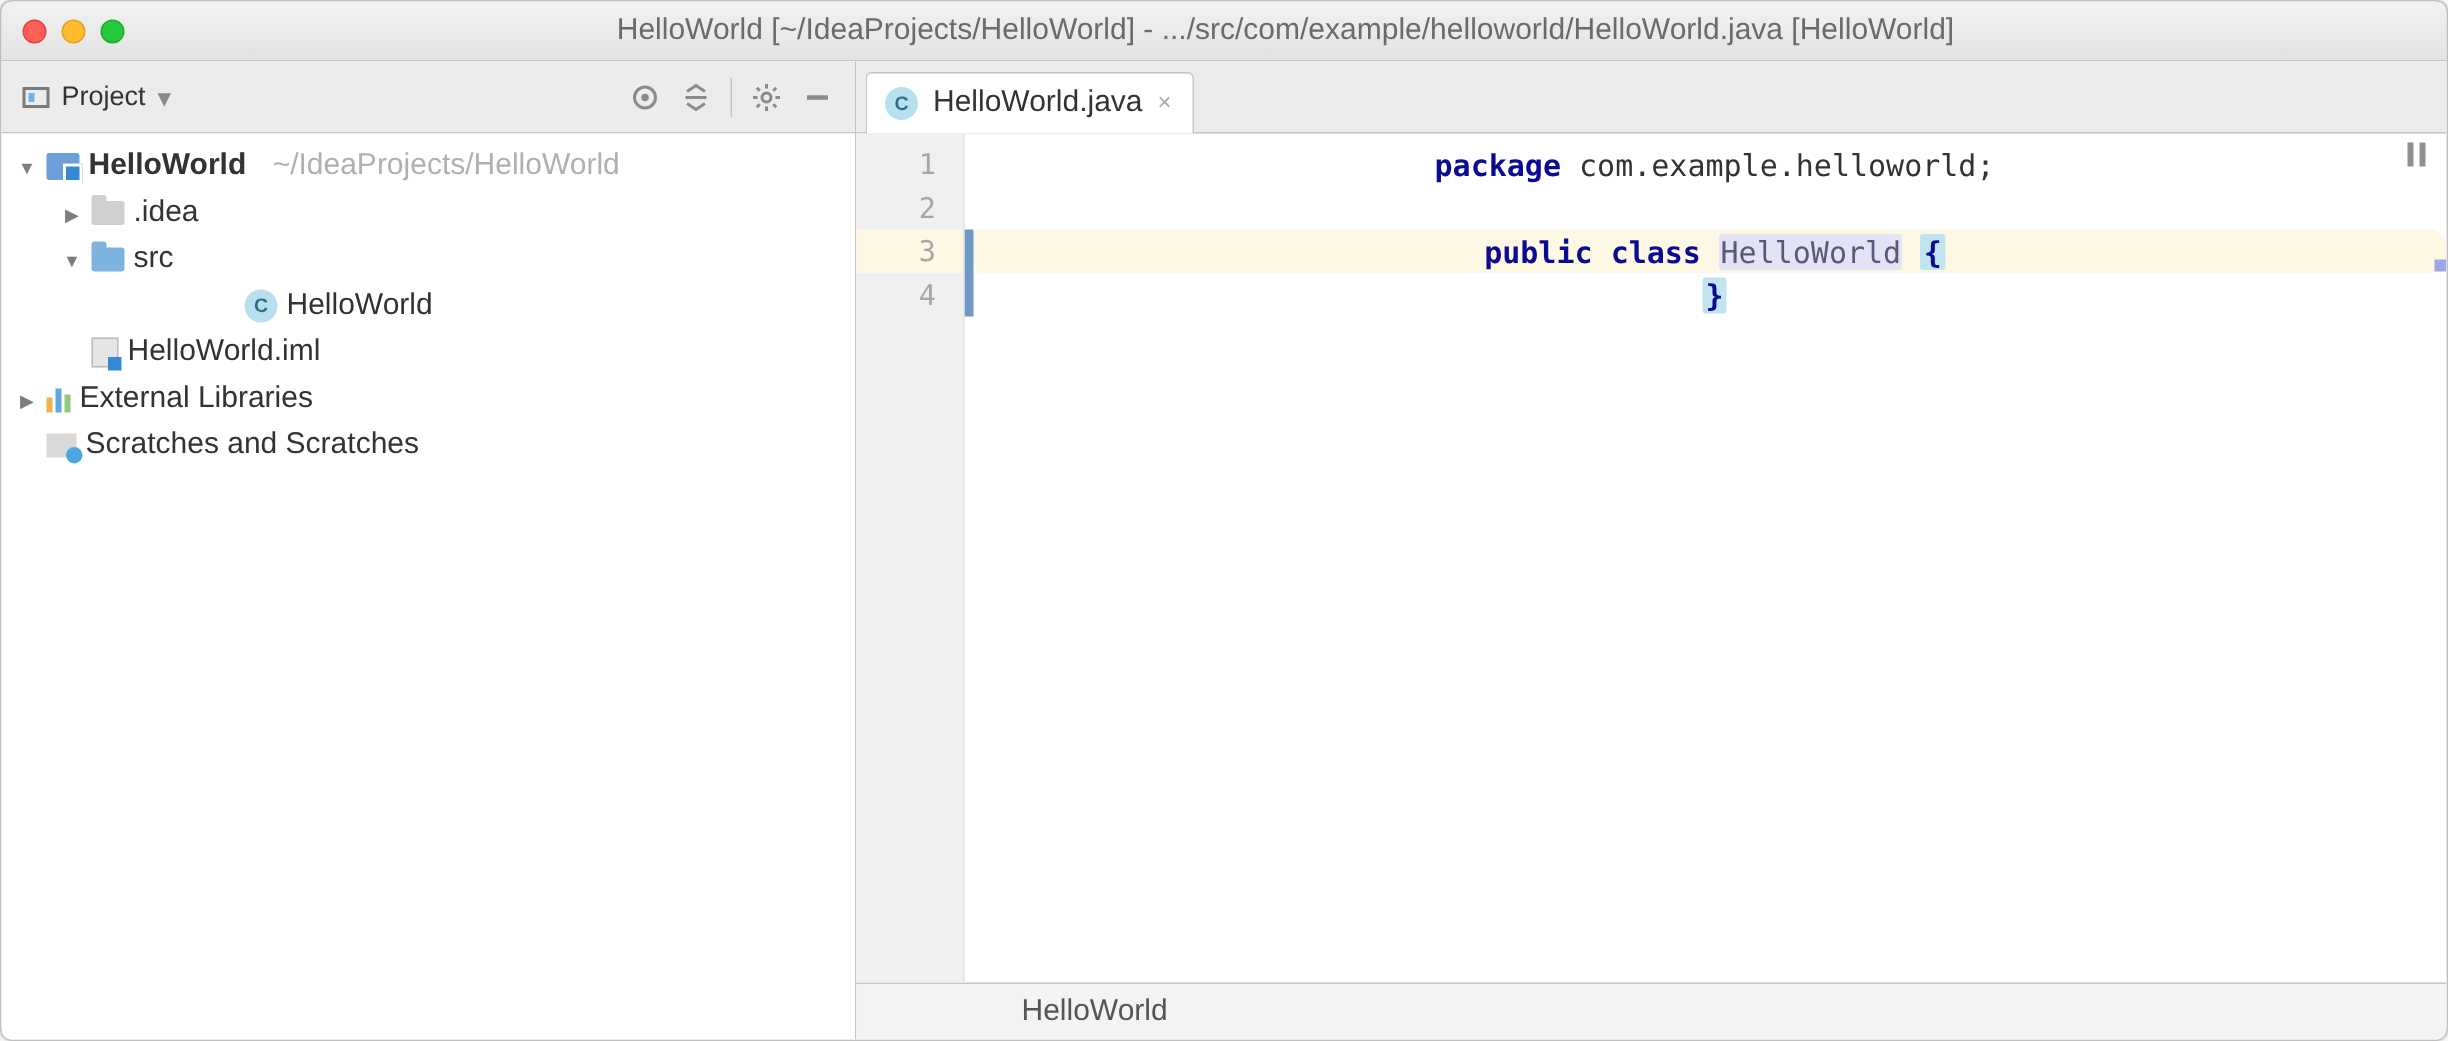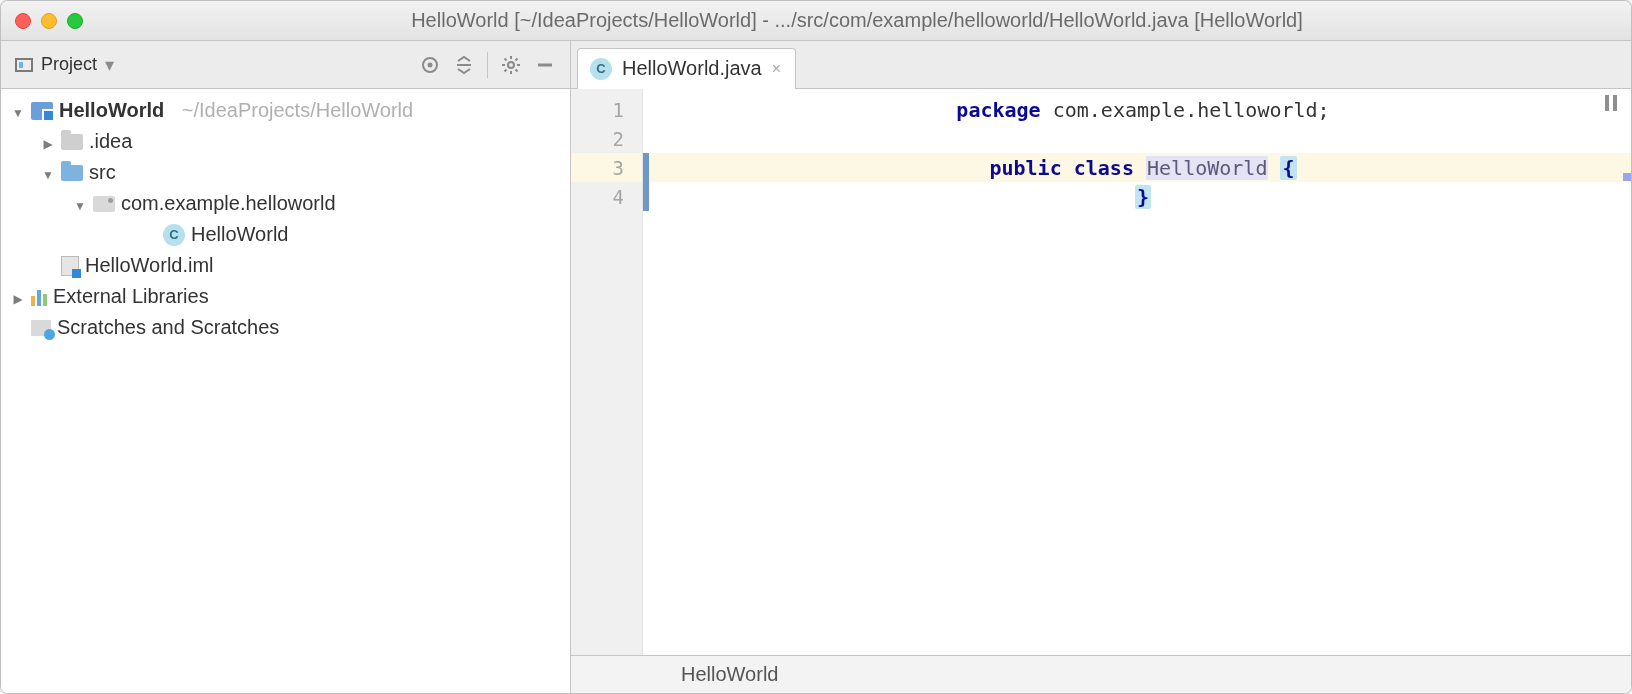--- a/index.html
+++ b/index.html
@@ -136,21 +136,21 @@
   .gline{height:29px;display:flex;align-items:center;justify-content:flex-end;padding-right:18px;position:relative;}
   .gline.hl{background:var(--hl-line);}
   .code{
     flex:1;position:relative;
     font-family:Menlo,Consolas,monospace;
     font-size:20px;
     padding-top:6px;
     overflow:hidden;
   }
   .cline{height:29px;display:flex;align-items:center;padding-left:12px;white-space:pre;justify-content:center;}
-  .cline.hl{background:var(--hl-line);}
+  .cline.hl{background:var(--hl-line);border-radius:12px;}
   .kw{color:var(--keyword);font-weight:700;}
   .classname{background:var(--class-hl);color:#5a5a78;border-radius:2px;padding:0 1px;}
   .brace{background:var(--brace-hl);border-radius:2px;padding:0 2px;color:var(--keyword);font-weight:700;}
   .left-marker{position:absolute;left:0;width:6px;background:#6f98c7;}
   .pause-icon{position:absolute;right:14px;top:6px;display:flex;gap:4px;color:#8f8f8f;}
   .pause-icon span{display:inline-block;width:4px;height:16px;background:#8f8f8f;}
   .bot-marker{position:absolute;right:0;top:84px;width:8px;height:8px;background:#9aa8e8;}
 
   .breadcrumb{
     height:38px;border-top:1px solid var(--border);
@@ -241,25 +241,20 @@
         <div class="node d1">
           <span class="arrow closed"></span>
           <span class="folder-icon"></span>
           <span>.idea</span>
         </div>
         <div class="node d1">
           <span class="arrow open"></span>
           <span class="folder-icon src"></span>
           <span>src</span>
         </div>
-        <div class="node d2">
-          <span class="arrow open"></span>
-          <span class="pkg-icon"></span>
-          <span>com.example.helloworld</span>
-        </div>
         <div class="node d4">
           <span class="arrow none"></span>
           <span class="c-icon">C</span>
           <span>HelloWorld</span>
         </div>
         <div class="node d1">
           <span class="arrow none"></span>
           <span class="iml-icon"></span>
           <span>HelloWorld.iml</span>
         </div>

